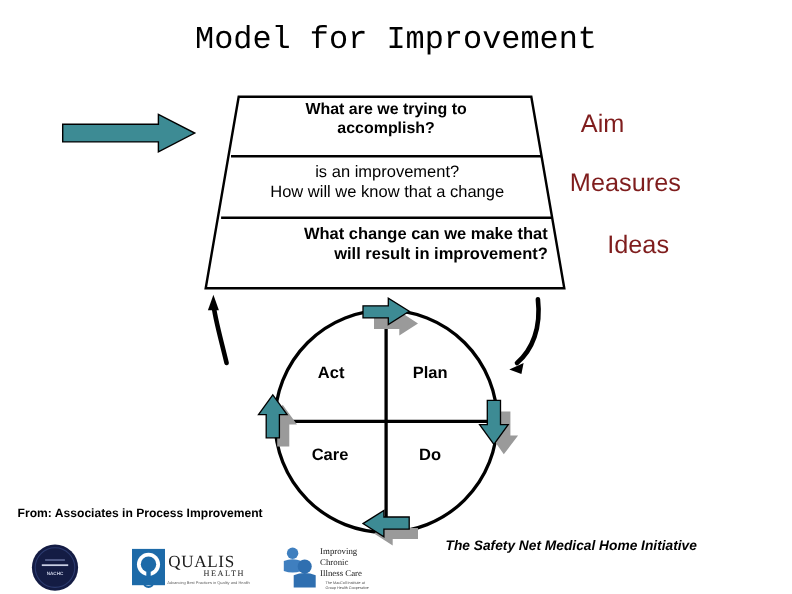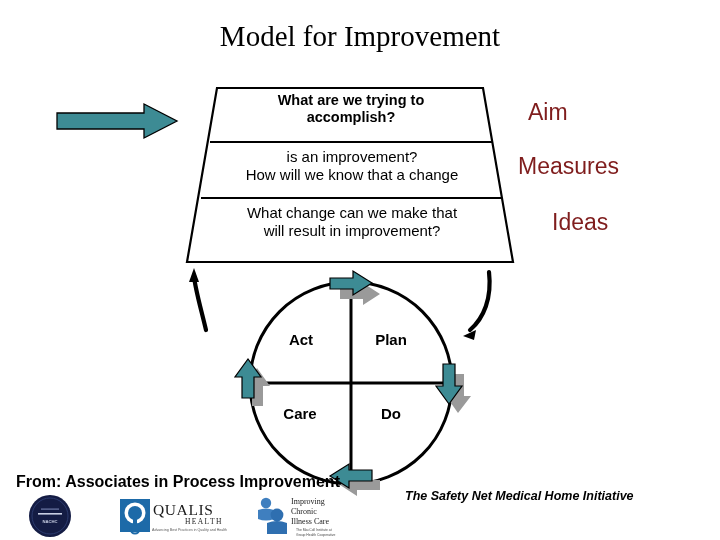--- a/index.html
+++ b/index.html
@@ -28,21 +28,21 @@
   .title {
     position: absolute;
     left: 0;
     top: 20px;
     width: 720px;
     text-align: center;
     font-size: 29px;
     font-weight: 400;
     letter-spacing: 0px;
     color: #000000;
-    font-family: Liberation Serif, serif;
+    font-family: Liberation Mono, monospace;
   }
 
   
   #art {
     position: absolute;
     left: 0; top: 0;
     width: 720px;
     height: 540px;
   }
 
@@ -65,21 +65,22 @@
     top: 148px;
     width: 280px;
     font-size: 15px;
     font-weight: 400;
   }
   .trap-row-3 {
     left: 206px;
     top: 204px;
     width: 292px;
     font-size: 15px;
-    font-weight: 400;
+    font-weight: 700;
+    text-align: right;
   }
 
   
   .side-label {
     position: absolute;
     font-size: 23px;
     font-weight: 400;
     color: #7f1d1d;
     white-space: nowrap;
   }
@@ -98,22 +99,22 @@
   }
   .pdsa-act   { left: 270px; top: 331px; width: 62px; }
   .pdsa-plan  { left: 360px; top: 331px; width: 62px; }
   .pdsa-study { left: 262px; top: 405px; width: 76px; }
   .pdsa-do    { left: 360px; top: 405px; width: 62px; }
 
   
   .source-note {
     position: absolute;
     left: 16px;
-    top: 473px;
-    font-size: 16px;
+    top: 461px;
+    font-size: 11px;
     font-weight: bold;
     color: #000000;
     white-space: nowrap;
   }
   .initiative-note {
     position: absolute;
     left: 405px;
     top: 489px;
     font-size: 12.5px;
     font-weight: bold;

